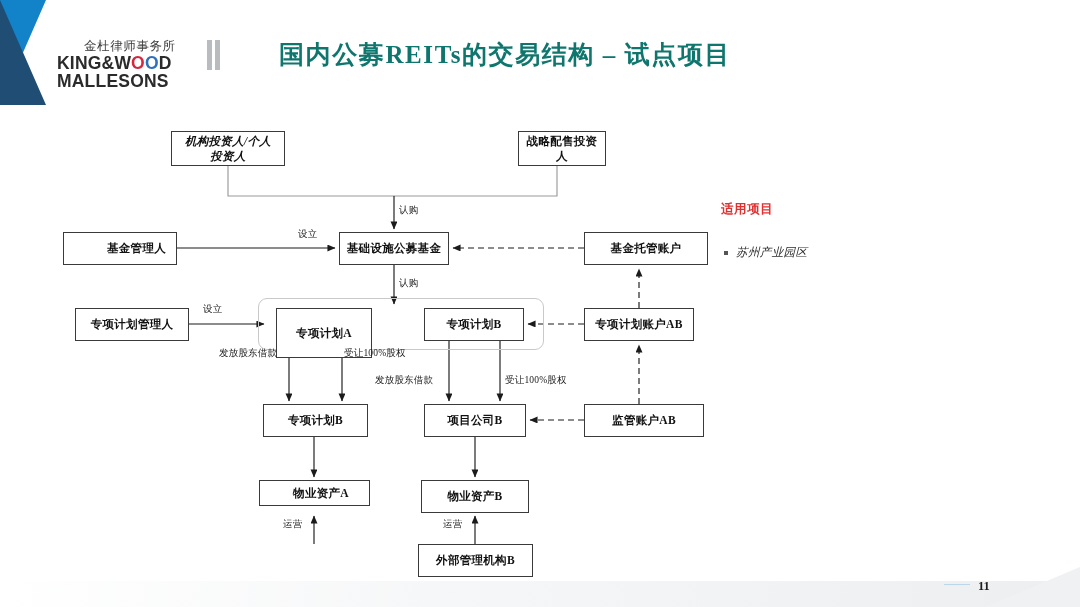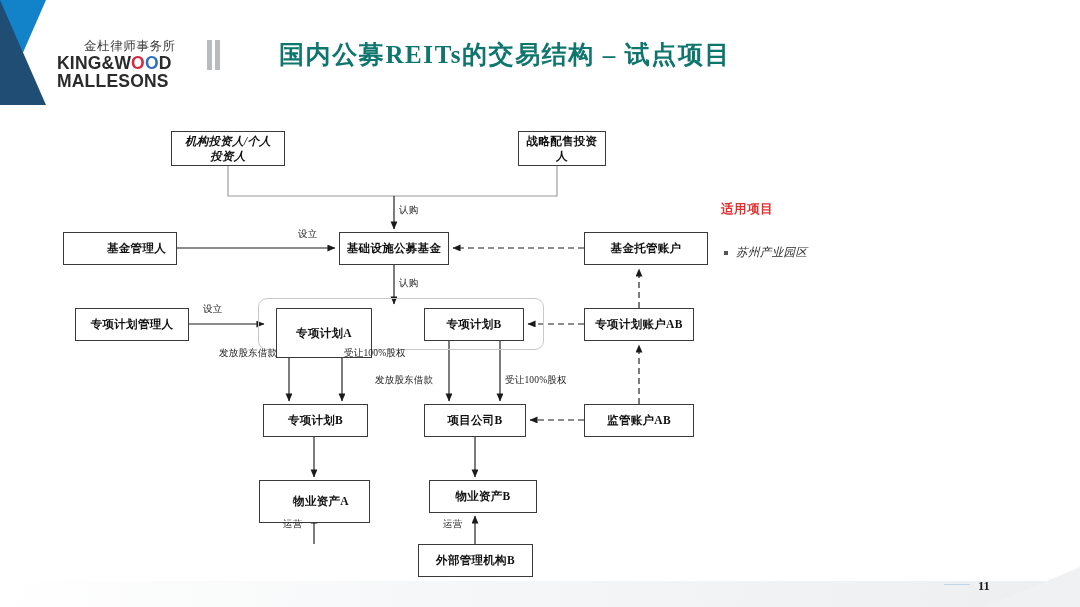--- a/index.html
+++ b/index.html
@@ -163,24 +163,24 @@
     <div class="node" style="left:339px;top:232px;width:110px;height:33px;">基础设施公募基金</div>
     <div class="node" style="left:584px;top:232px;width:124px;height:33px;">基金托管账户</div>
 
     <div class="node" style="left:63px;top:308px;width:114px;height:33px;margin-left:12px;">专项计划管理人</div>
     <div class="node" style="left:276px;top:308px;width:96px;height:50px;">专项计划A</div>
     <div class="node" style="left:424px;top:308px;width:100px;height:33px;">专项计划B</div>
     <div class="node" style="left:584px;top:308px;width:110px;height:33px;">专项计划账户AB</div>
 
     <div class="node" style="left:263px;top:404px;width:105px;height:33px;">专项计划B</div>
     <div class="node" style="left:424px;top:404px;width:102px;height:33px;">项目公司B</div>
-    <div class="node" style="left:584px;top:404px;width:110px;height:33px;">监管账户AB</div>
-
-    <div class="node" style="left:259px;top:480px;width:111px;height:43px;padding-left:17px;">物业资产A</div>
-    <div class="node" style="left:421px;top:480px;width:108px;height:33px;margin-left:8px;">物业资产B</div>
+    <div class="node" style="left:584px;top:404px;width:120px;height:33px;">监管账户AB</div>
+
+    <div class="node" style="left:259px;top:480px;width:111px;height:26px;padding-left:17px;">物业资产A</div>
+    <div class="node" style="left:421px;top:480px;width:108px;height:33px;">物业资产B</div>
 
     <div class="node" style="left:418px;top:544px;width:115px;height:33px;">外部管理机构B</div>
 
     <div class="edge-label" style="left:399px;top:204px;">认购</div>
     <div class="edge-label" style="left:298px;top:228px;">设立</div>
     <div class="edge-label" style="left:399px;top:277px;">认购</div>
     <div class="edge-label" style="left:203px;top:303px;">设立</div>
     <div class="edge-label" style="left:219px;top:347px;">发放股东借款</div>
     <div class="edge-label" style="left:344px;top:347px;">受让100%股权</div>
     <div class="edge-label" style="left:375px;top:374px;">发放股东借款</div>

